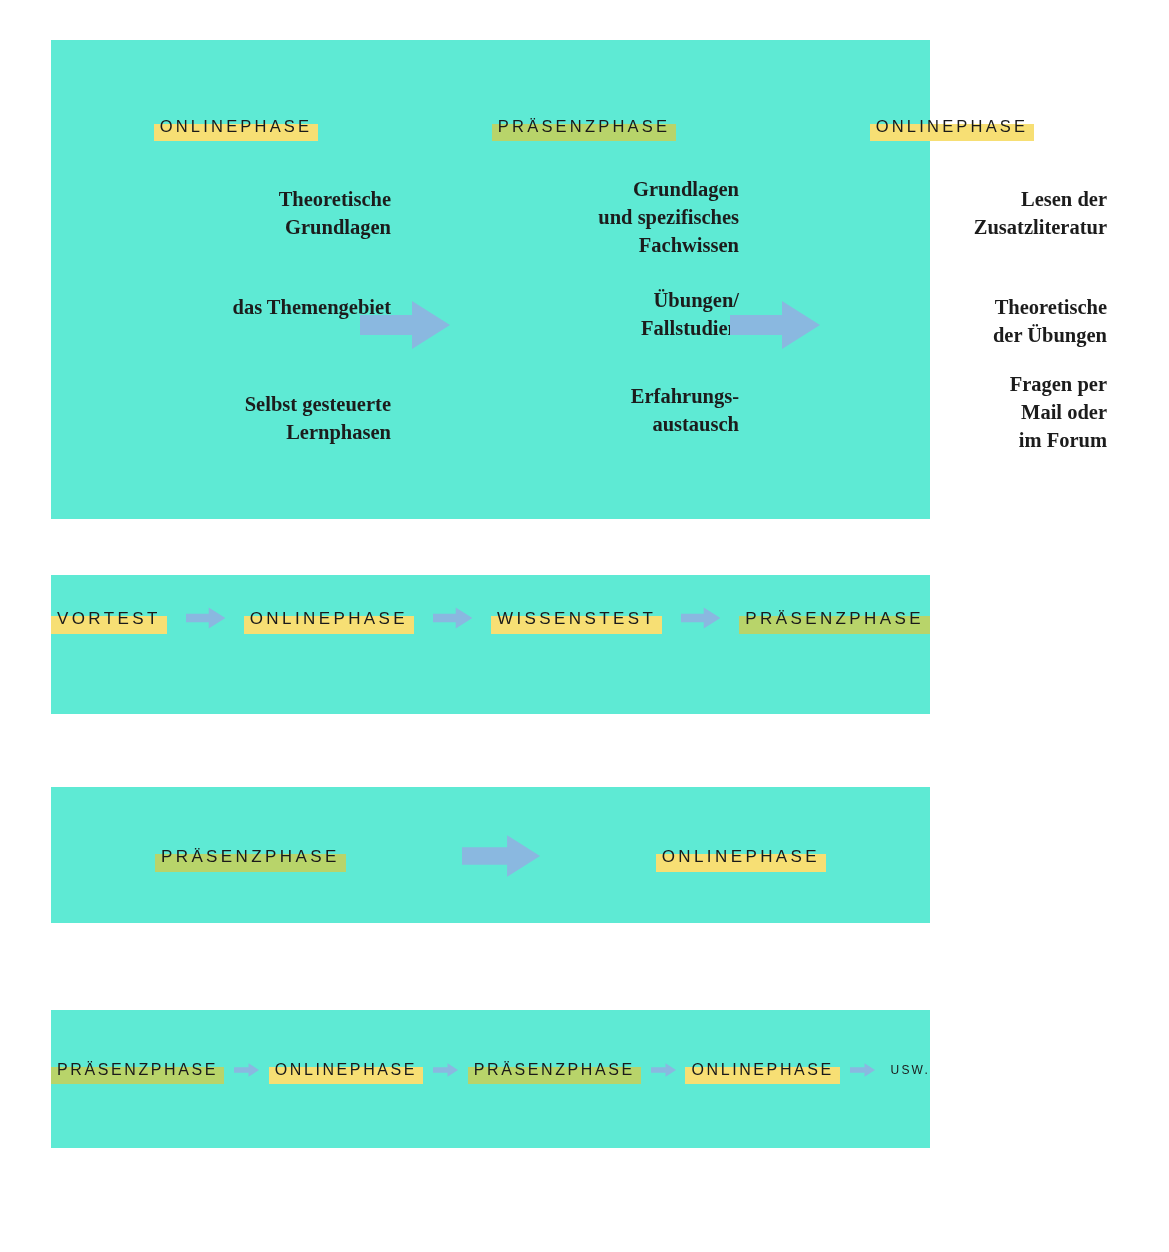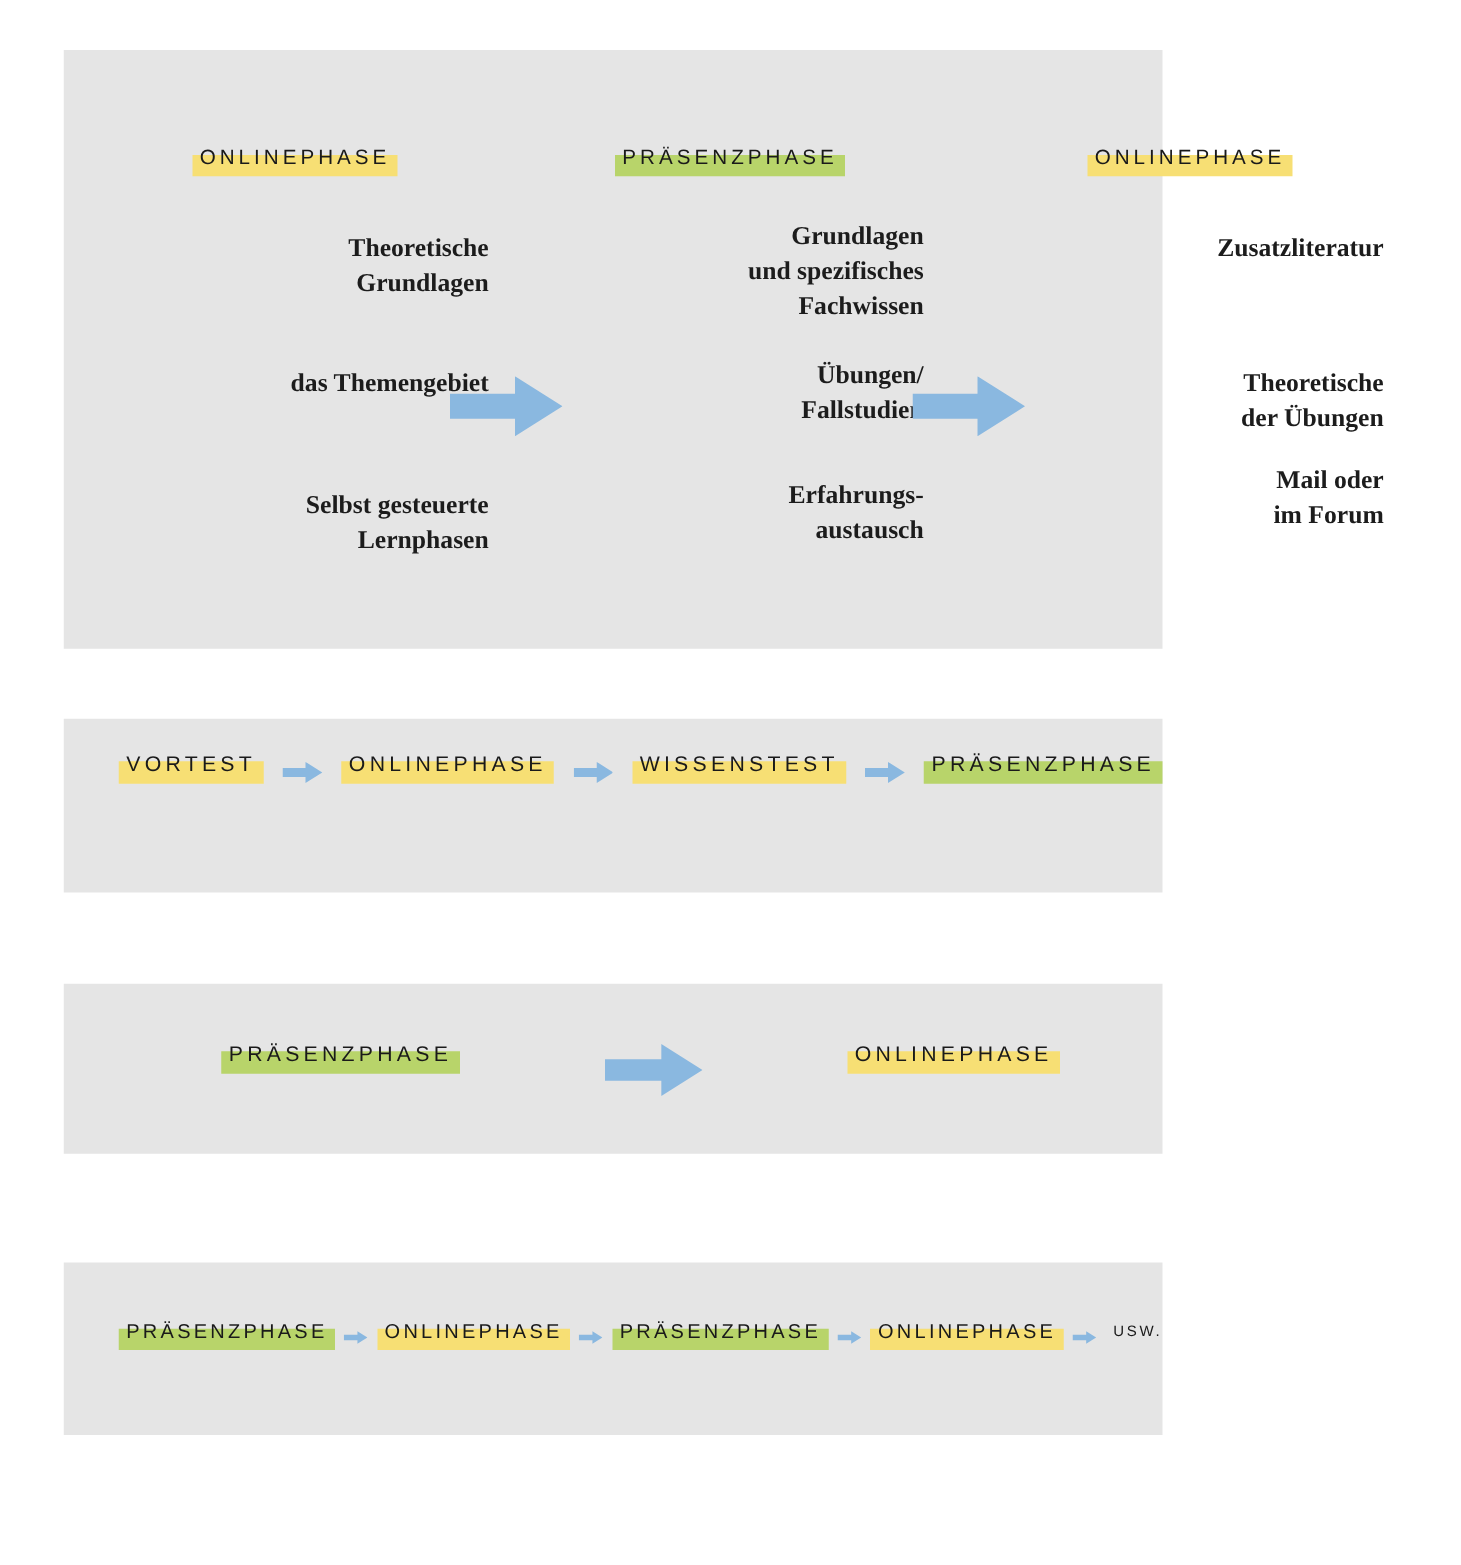--- a/index.html
+++ b/index.html
@@ -10,21 +10,21 @@
   body {
     width: 1169px;
     height: 1252px;
     position: relative;
     font-family: "Liberation Sans", sans-serif;
     -webkit-font-smoothing: antialiased;
   }
 
   .panel {
     position: absolute;
-    background: #e5e5e5;
+    background: #5eead4;
     left: 51px;
     width: 879px;
   }
 
   
   #panel-1 { top: 40px; height: 479px; }
 
   .col {
     position: absolute;
     top: 0;
@@ -89,23 +89,22 @@
   #panel-2 { top: 575px; height: 139px; }
   
   #panel-3 { top: 787px; height: 136px; }
   
   #panel-4 { top: 1010px; height: 138px; }
 
   .chain {
     position: absolute;
     left: 0; right: 0;
     display: flex;
-    align-items: flex-start;
+    align-items: center;
     justify-content: center;
-    margin-left: 44px;
   }
 
   .chip {
     display: inline-block;
     position: relative;
     color: #1a1a1a;
     font-weight: 400;
     white-space: nowrap;
     line-height: 1;
     padding: 0 6px;
@@ -189,27 +188,29 @@
   </div>
 
   <div class="col" id="col-3">
     <div class="head-wrap">
       <span class="phase-head">
         <span class="hl hl-yellow"></span>
         <span class="txt">ONLINEPHASE</span>
       </span>
     </div>
     <div class="block" id="c3-b1">
+      <div>Lesen der</div>
       <div>Zusatzliteratur</div>
     </div>
     <div class="block" id="c3-b2">
       <div>Theoretische</div>
       <div>der Übungen</div>
     </div>
     <div class="block" id="c3-b3">
+      <div>Fragen per</div>
       <div>Mail oder</div>
       <div>im Forum</div>
     </div>
   </div>
 
   <svg class="arrow" style="left:309px; top:261px;" width="90" height="48" viewBox="0 0 90 48">
     <polygon points="0,14 52,14 52,0 90,24 52,48 52,34 0,34" fill="#8ab8e0"></polygon>
   </svg>
   <svg class="arrow" style="left:679px; top:261px;" width="90" height="48" viewBox="0 0 90 48">
     <polygon points="0,14 52,14 52,0 90,24 52,48 52,34 0,34" fill="#8ab8e0"></polygon>

